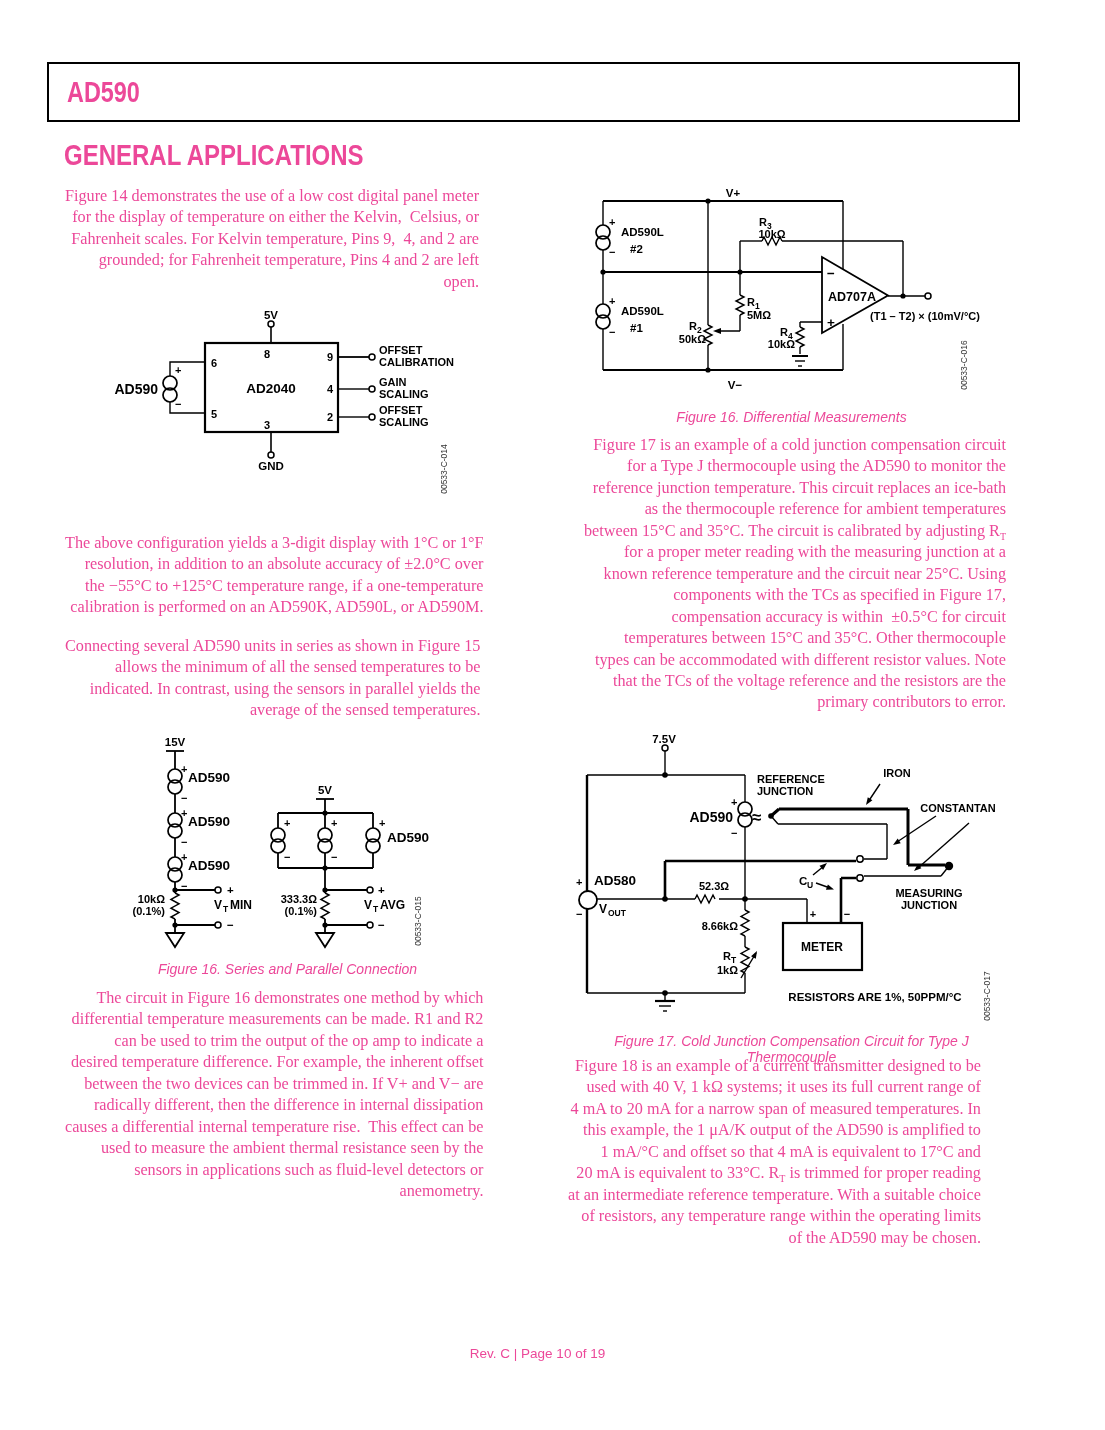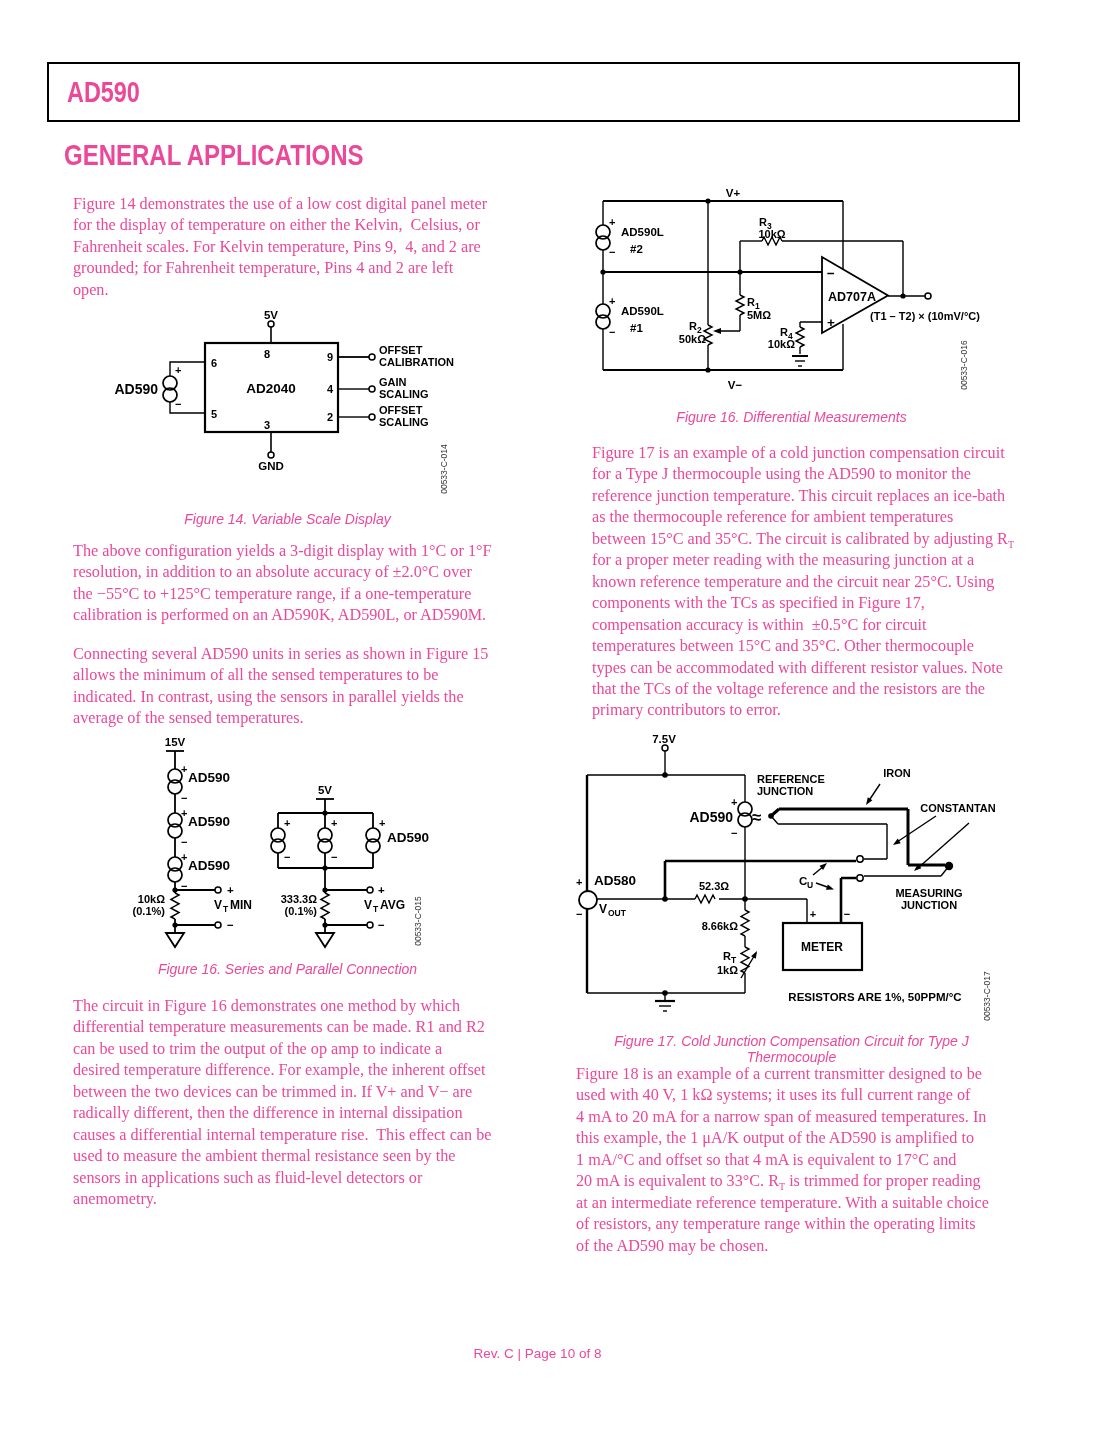--- a/index.html
+++ b/index.html
@@ -3,21 +3,21 @@
 <meta charset="utf-8">
 <style>
   html,body{margin:0;padding:0;background:#e8e8e8;}
   .page{position:relative;width:1105px;height:1430px;background:#ffffff;overflow:hidden;
         font-family:"Liberation Serif",serif;color:#ec4899;}
   .hdrbox{position:absolute;left:47px;top:62px;width:969px;height:56px;border:2px solid #000;}
   .part{position:absolute;left:18px;top:50%;transform:translateY(-50%) scaleX(0.78);transform-origin:left center;
         font-family:"Liberation Sans",sans-serif;font-weight:bold;font-size:30px;letter-spacing:0px;}
   .h2{position:absolute;left:64px;top:138px;transform:scaleX(0.8);transform-origin:left top;
       font-family:"Liberation Sans",sans-serif;font-weight:bold;font-size:30px;margin:0;}
-  p.body{position:absolute;margin:8px;font-size:16.2px;line-height:21.45px;white-space:pre;}
+  p.body{position:absolute;margin:0;font-size:16.2px;line-height:21.45px;white-space:pre;text-align:right;}
   sub.ts{font-size:10px;line-height:0;}
   .cap{position:absolute;font-family:"Liberation Sans",sans-serif;font-style:italic;font-size:14px;text-align:center;margin-top:7px;}
   .foot{position:absolute;left:0;top:1346px;width:1075px;text-align:center;
         font-family:"Liberation Sans",sans-serif;font-size:13.5px;}
   svg{position:absolute;overflow:visible;}
   svg text{font-family:"Liberation Sans",sans-serif;font-weight:bold;fill:#000;}
   .w{stroke:#000;fill:none;stroke-width:1.4px;}
   .w2{stroke:#000;fill:none;stroke-width:1.8px;}
   .w4{stroke:#000;fill:none;stroke-width:3px;}
   .box{fill:#fff;stroke:#000;stroke-width:2.2px;}
@@ -125,21 +125,20 @@
     <text x="333" y="421" class="t11 end">2</text>
     <text x="271" y="393" class="t13 mid">AD2040</text>
     <text x="379" y="354" class="t11">OFFSET</text>
     <text x="379" y="366" class="t11">CALIBRATION</text>
     <text x="379" y="386" class="t11">GAIN</text>
     <text x="379" y="398" class="t11">SCALING</text>
     <text x="379" y="414" class="t11">OFFSET</text>
     <text x="379" y="426" class="t11">SCALING</text>
     <text transform="rotate(-90 447 469)" x="447" y="469" class="wm mid">00533-C-014</text>
   </svg>
-  <div class="cap" style="left:65px;top:504px;width:445px;">Figure 14. Variable Scale Display</div>
 
   <svg style="left:100px;top:725px;" width="340" height="230" viewBox="100 725 340 230">
     <g class="w2">
       <path d="M166,751 H184"></path>
       <path d="M175,751 V769"></path>
       <path d="M175,794 V813"></path>
       <path d="M175,838 V857"></path>
       <path d="M175,882 V893"></path>
       <path d="M175,893 l4,2 l-8,4.4 l8,4.4 l-8,4.4 l8,4.4 l-8,4.4 l4,2" style="stroke-width:1.5"></path>
       <path d="M175,919 V933"></path>
@@ -405,14 +404,14 @@
       <text x="807" y="888" class="t8">U</text>
     </g>
     <text x="822" y="951" class="t12 mid">METER</text>
     <text x="813" y="918" class="t11 mid">+</text>
     <text x="847" y="918" class="t11 mid">−</text>
     <text x="875" y="1001" class="t115 mid">RESISTORS ARE 1%, 50PPM/°C</text>
     <text transform="rotate(-90 990 996)" x="990" y="996" class="wm mid">00533-C-017</text>
   </svg>
   <div class="cap" style="left:568px;top:1026px;width:447px;">Figure 17. Cold Junction Compensation Circuit for Type J Thermocouple</div>
 
-  <div class="foot">Rev. C | Page 10 of 8</div>
+  <div class="foot">Rev. C | Page 10 of 19</div>
 </div>
 
 </body></html>

